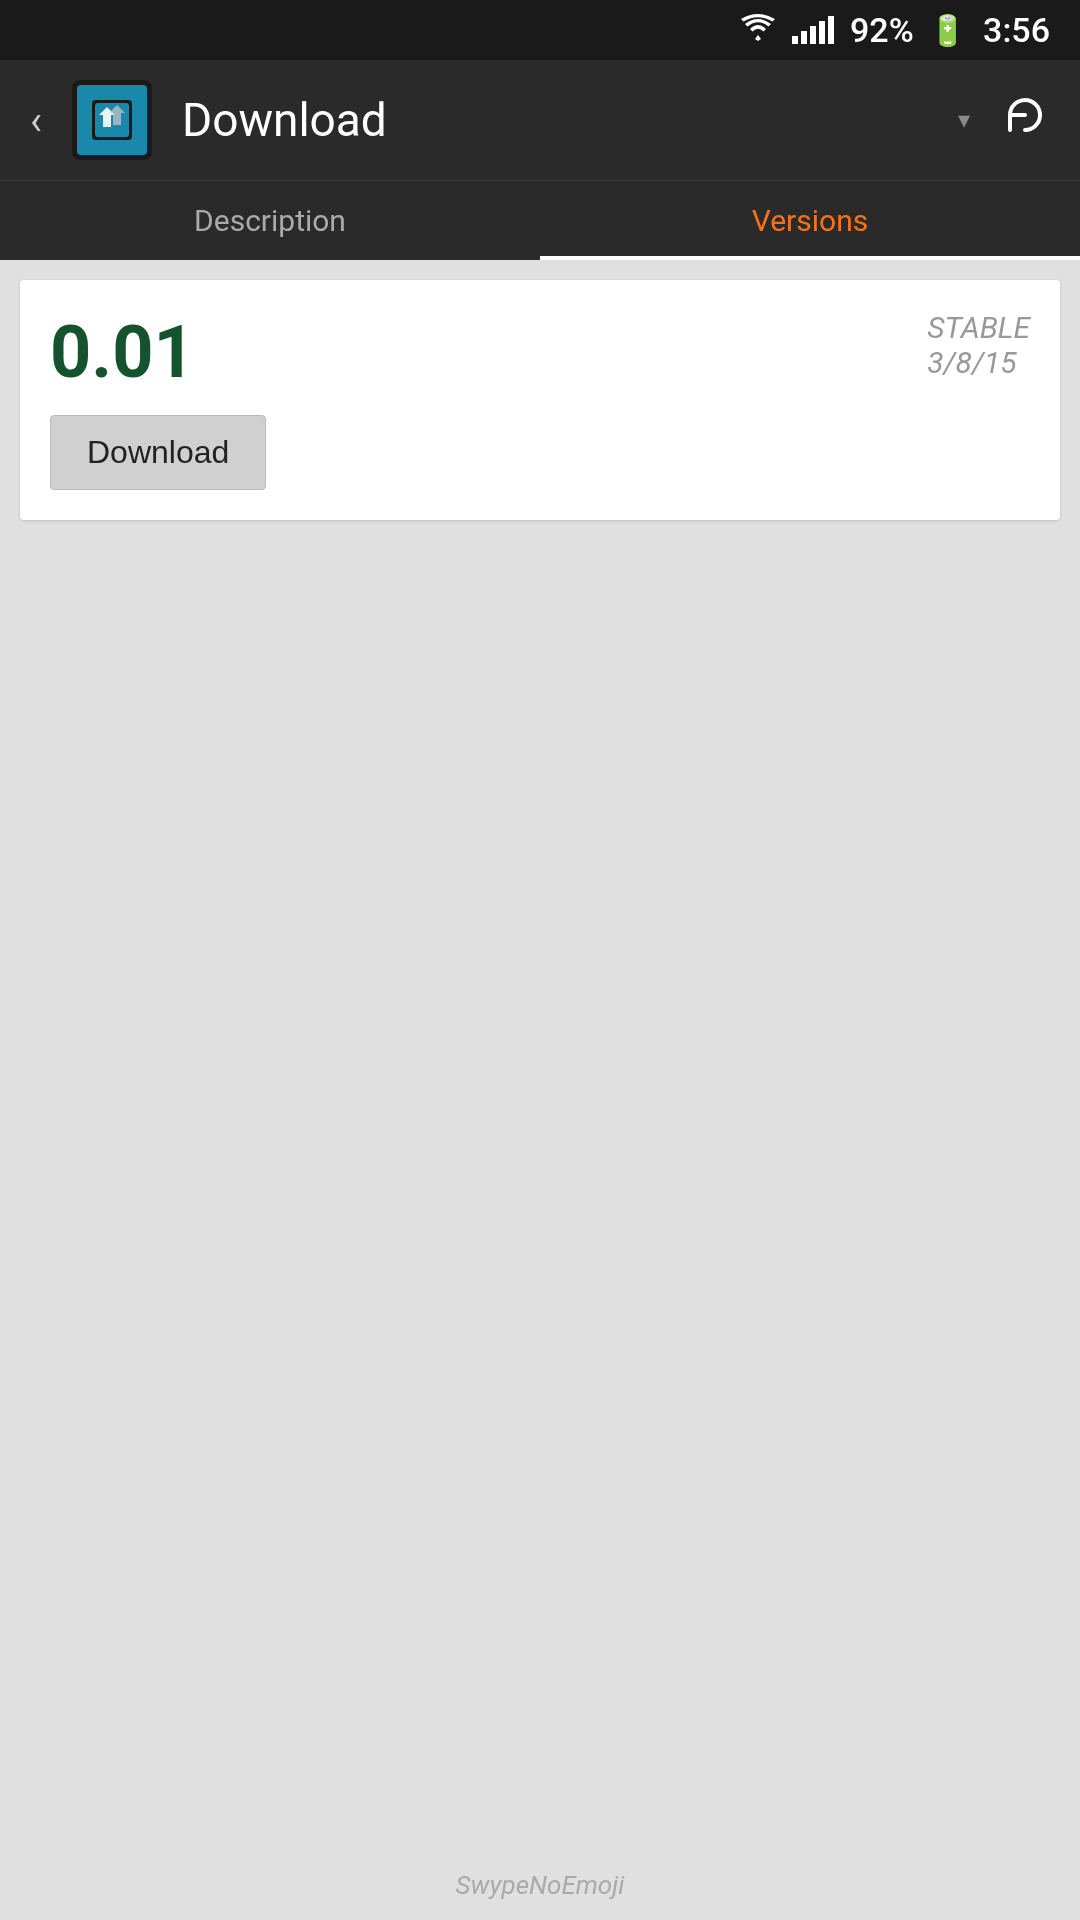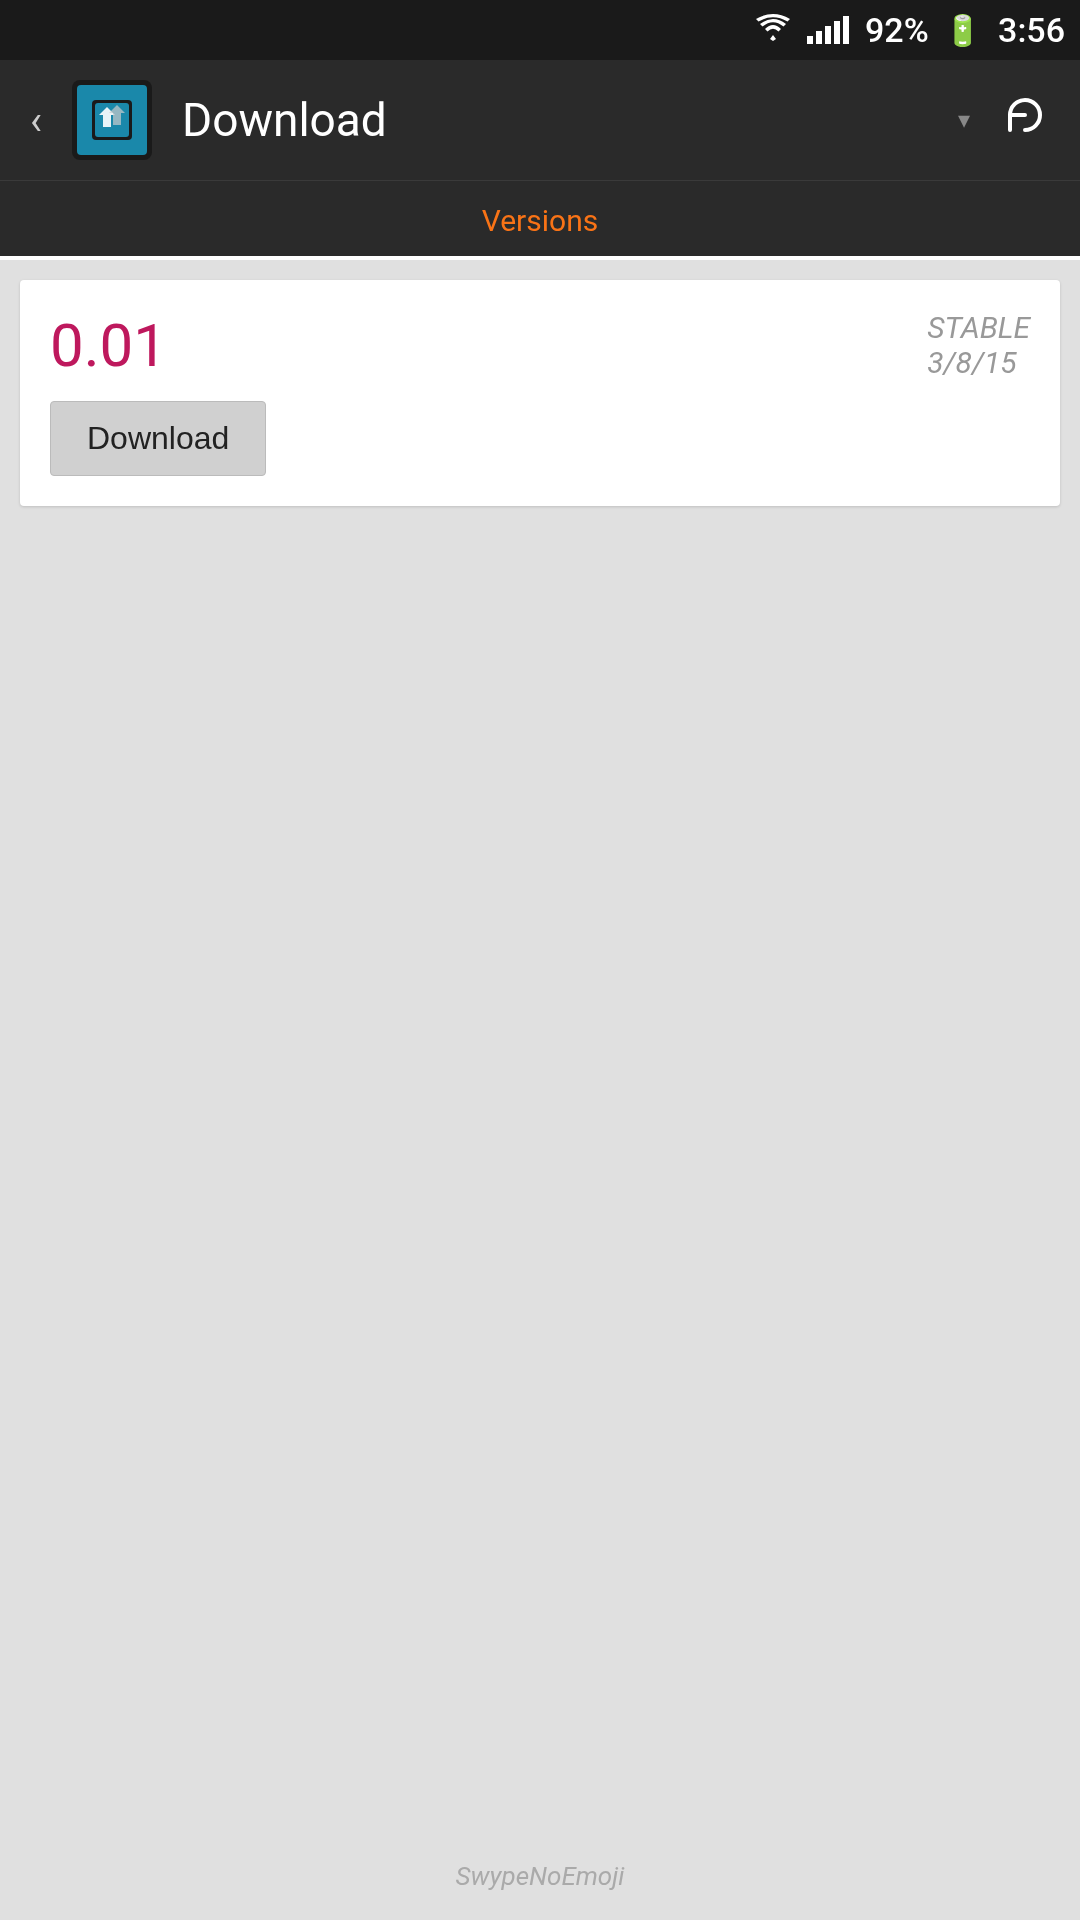--- a/index.html
+++ b/index.html
@@ -14,21 +14,21 @@
       flex-direction: column;
     }
 
     
     .status-bar {
       background: #1a1a1a;
       height: 60px;
       display: flex;
       align-items: center;
       justify-content: flex-end;
-      padding: 0 15px;
+      padding: 0 30px;
       gap: 18px;
     }
 
     .status-icons {
       display: flex;
       align-items: center;
       gap: 16px;
     }
 
     .status-text {
@@ -163,23 +163,23 @@
     }
 
     .card-top {
       display: flex;
       justify-content: space-between;
       align-items: flex-start;
       margin-bottom: 20px;
     }
 
     .version-number {
-      font-size: 60px;
-      font-weight: 400;
-      color: #be185d;
+      font-size: 72px;
+      font-weight: 700;
+      color: #14532d;
     }
 
     .version-meta {
     }
 
     .version-stable {
       font-size: 30px;
       color: #999999;
       font-style: italic;
     }
@@ -200,21 +200,21 @@
       cursor: pointer;
       width: fit-content;
     }
 
     
     .footer {
       background: #e0e0e0;
       padding: 20px;
       text-align: center;
       position: fixed;
-      bottom: 9px;
+      bottom: 0;
       width: 1080px;
     }
 
     .footer-text {
       color: #aaaaaa;
       font-size: 26px;
       font-style: italic;
     }
 
     
@@ -270,20 +270,23 @@
   <span class="dropdown-indicator">▾</span>
   <span class="refresh-button">
     <svg width="50" height="50" viewBox="0 0 50 50" fill="none">
       <path d="M10 25 A15 15 0 1 1 25 40" stroke="white" stroke-width="4" fill="none" stroke-linecap="round"></path>
       <polyline points="10,40 10,25 25,25" stroke="white" stroke-width="4" fill="none" stroke-linejoin="round" stroke-linecap="round"></polyline>
     </svg>
   </span>
 </div>
 
 <div class="tab-bar">
+  <div class="tab">
+    <span>Description</span>
+  </div>
   <div class="tab active">
     <span>Versions</span>
   </div>
 </div>
 
 <div class="main-content">
   <div class="version-card">
     <div class="card-top">
       <span class="version-number">0.01</span>
       <div class="version-meta">

